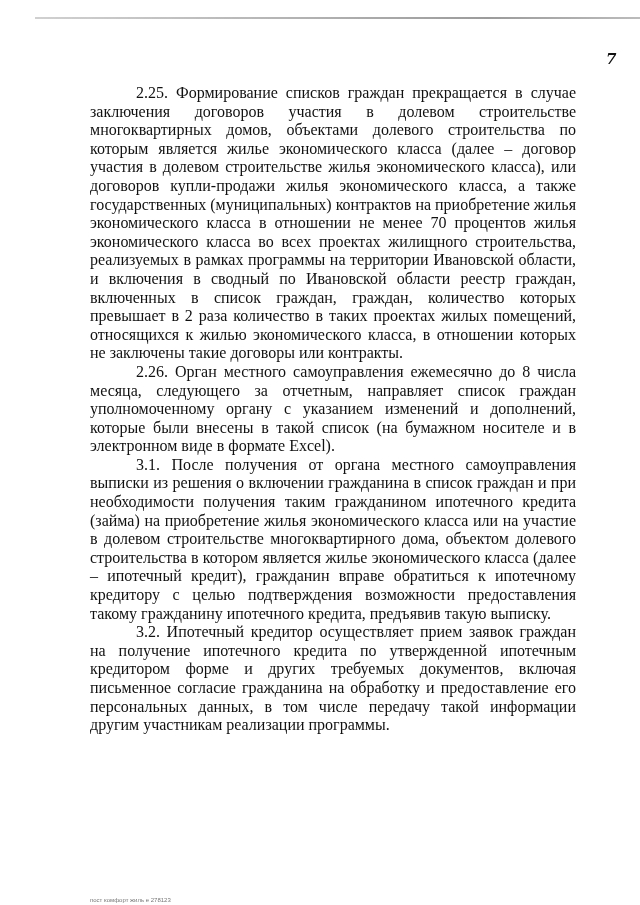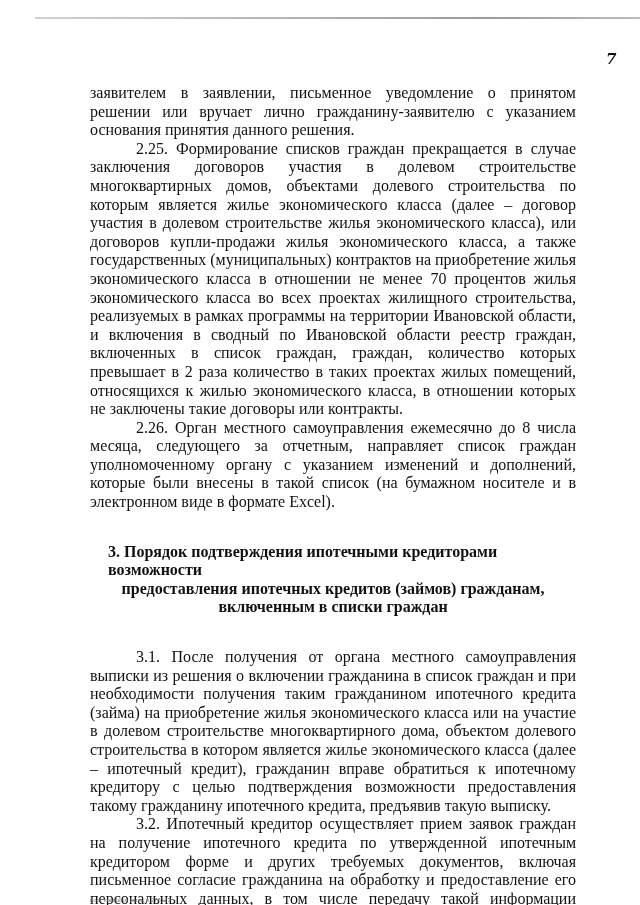--- a/index.html
+++ b/index.html
@@ -32,28 +32,22 @@
     white-space: nowrap;
   }
 </style>
 </head>
 <body>
 
 <div class="scan-line"></div>
 <div class="page-num">7</div>
 
 <div class="doc">
-  <p>заявителем в заявлении, письменное уведомление о принятом решении или вручает лично гражданину-заявителю с указанием основания принятия данного решения.</p>
   <p class="ind">2.25. Формирование списков граждан прекращается в случае заключения договоров участия в долевом строительстве многоквартирных домов, объектами долевого строительства по которым является жилье экономического класса (далее – договор участия в долевом строительстве жилья экономического класса), или договоров купли-продажи жилья экономического класса, а также государственных (муниципальных) контрактов на приобретение жилья экономического класса в отношении не менее 70 процентов жилья экономического класса во всех проектах жилищного строительства, реализуемых в рамках программы на территории Ивановской области, и включения в сводный по Ивановской области реестр граждан, включенных в список граждан, граждан, количество которых превышает в 2 раза количество в таких проектах жилых помещений, относящихся к жилью экономического класса, в отношении которых не заключены такие договоры или контракты.</p>
   <p class="ind">2.26. Орган местного самоуправления ежемесячно до 8 числа месяца, следующего за отчетным, направляет список граждан уполномоченному органу с указанием изменений и дополнений, которые были внесены в такой список (на бумажном носителе и в электронном виде в формате Excel).</p>
 
-  <div class="heading">
-    <span class="h-first">3.  Порядок подтверждения ипотечными кредиторами возможности</span>
-    <span style="display:block">предоставления ипотечных кредитов (займов) гражданам,</span>
-    <span style="display:block">включенным в списки граждан</span>
-  </div>
 
   <p class="ind">3.1.   После получения от органа местного самоуправления выписки из решения о включении гражданина в список граждан и при необходимости получения таким гражданином ипотечного кредита (займа) на приобретение жилья экономического класса или на участие в долевом строительстве многоквартирного дома, объектом долевого строительства в котором является жилье экономического класса (далее – ипотечный кредит), гражданин вправе обратиться к ипотечному кредитору с целью подтверждения возможности предоставления такому гражданину ипотечного кредита, предъявив такую выписку.</p>
   <p class="ind">3.2.   Ипотечный кредитор осуществляет прием заявок граждан на получение ипотечного кредита по утвержденной ипотечным кредитором форме и других требуемых документов, включая письменное согласие гражданина на обработку и предоставление его персональных данных, в том числе передачу такой информации другим участникам реализации программы.</p>
 
 </div>
 
 <div class="footer-note">пост комфорт жиль е 278123</div>
 
 </body></html>

